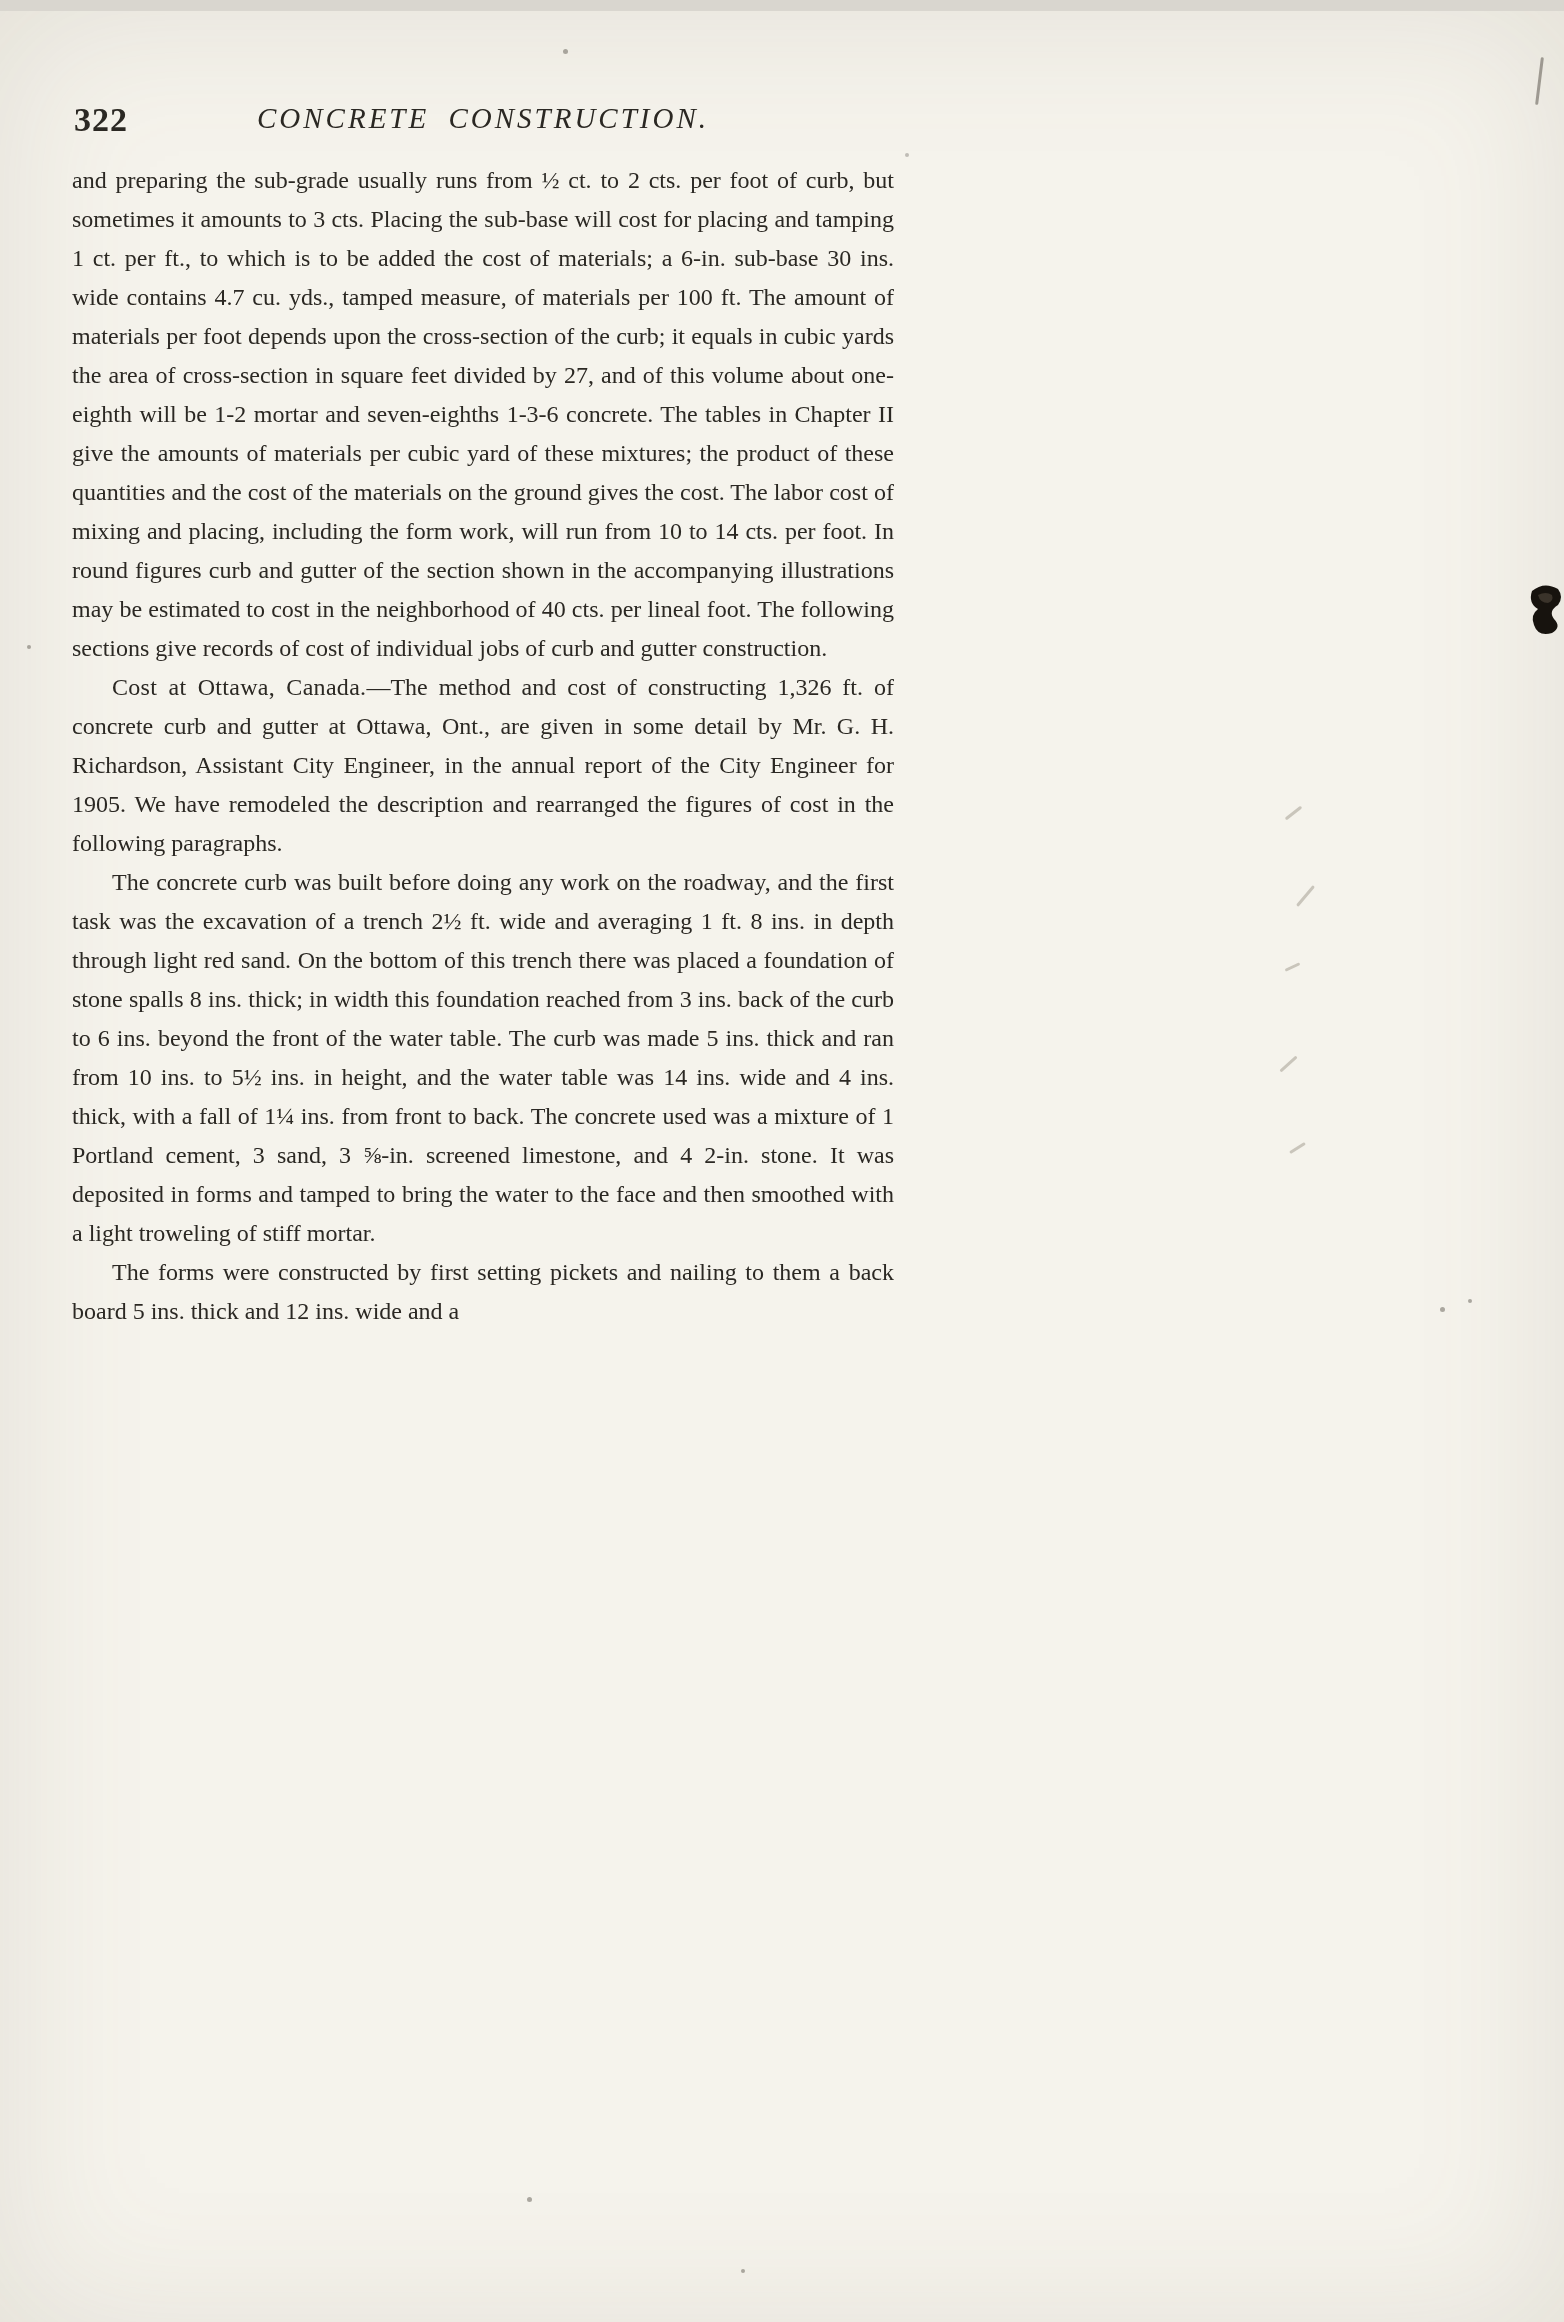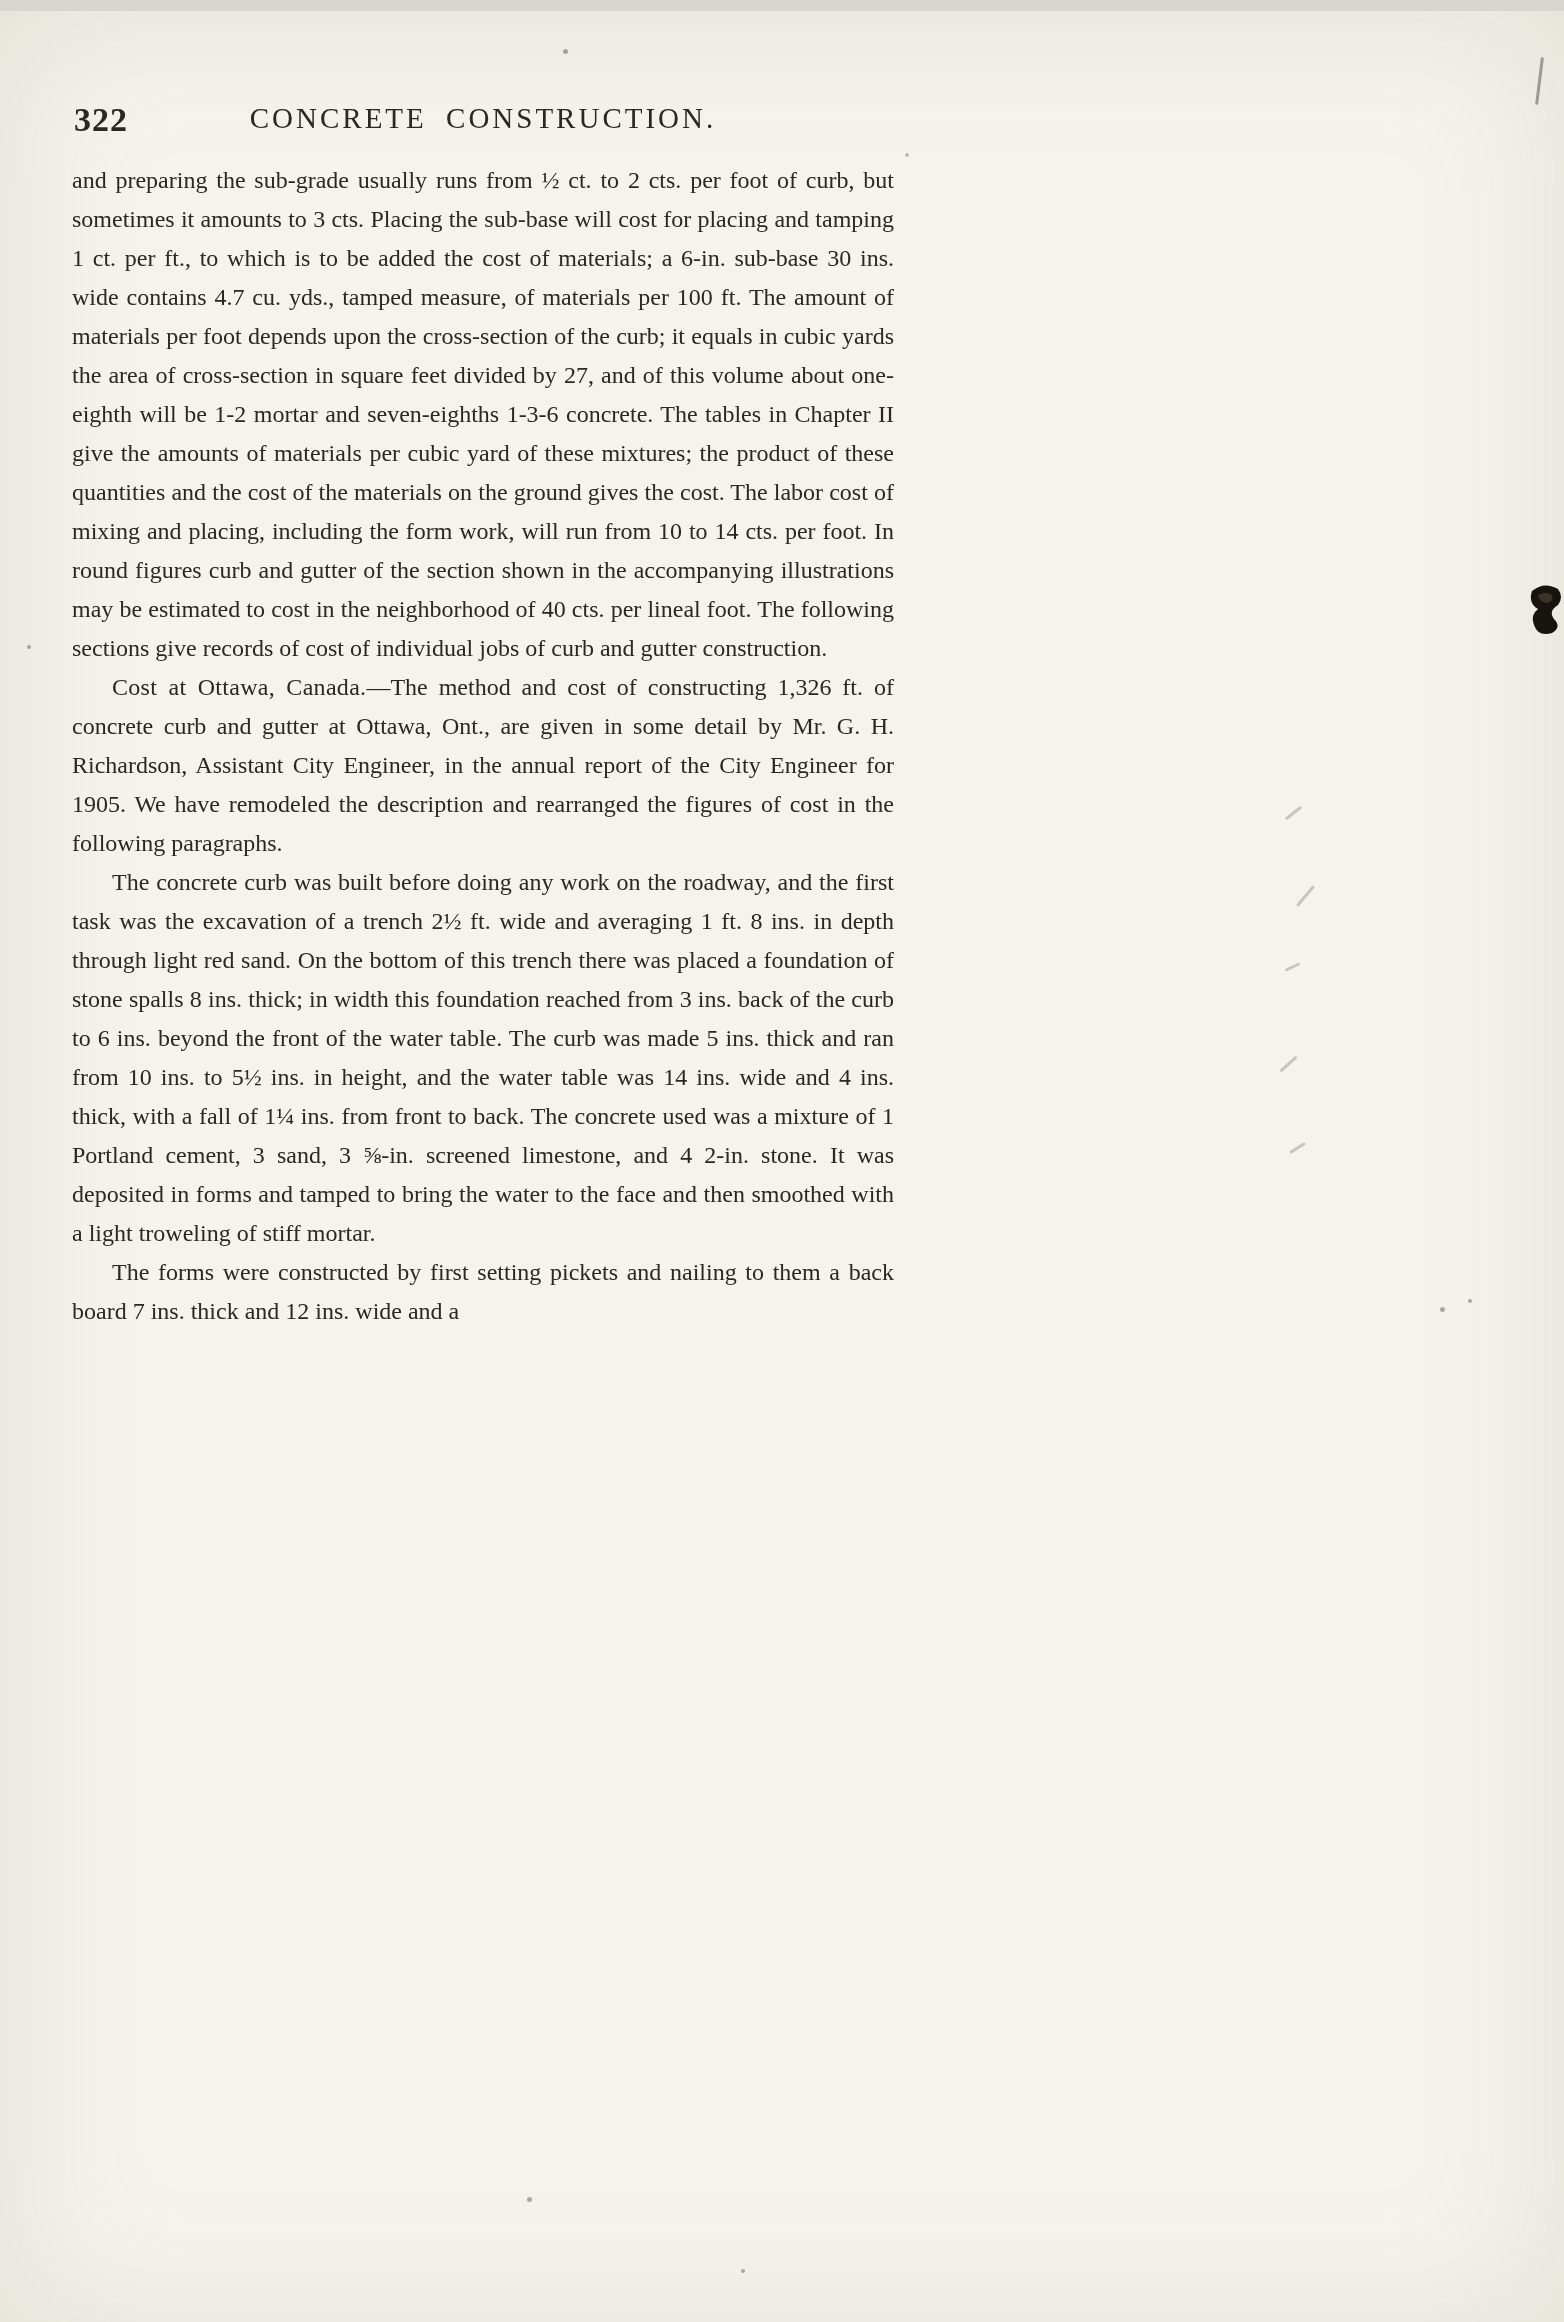--- a/index.html
+++ b/index.html
@@ -30,20 +30,21 @@
     position: absolute;
     left: 2px;
     top: 6px;
     font-size: 34px;
     font-weight: bold;
     letter-spacing: 1px;
   }
   .head-title {
     display: block;
     text-align: center;
+    font-style: italic;
     font-size: 29px;
     letter-spacing: 3px;
     word-spacing: 9px;
     padding-top: 7px;
   }
   
   .body-text {
     position: absolute;
     top: 150px;
     left: 72px;
@@ -85,21 +86,21 @@
 
   <div class="running-head">
     <span class="page-number">322</span>
     <span class="head-title">CONCRETE CONSTRUCTION.</span>
   </div>
 
   <div class="body-text">
       <p class="para">and preparing the sub-grade usually runs from ½ ct. to 2 cts. per foot of curb, but sometimes it amounts to 3 cts.  Placing the sub-base will cost for placing and tamping 1 ct. per ft., to which is to be added the cost of materials; a 6-in. sub-base 30 ins. wide contains 4.7 cu. yds., tamped measure, of materials per 100 ft.  The amount of materials per foot depends upon the cross-section of the curb; it equals in cubic yards the area of cross-section in square feet divided by 27, and of this volume about one-eighth will be 1-2 mortar and seven-eighths 1-3-6 concrete.  The tables in Chapter II give the amounts of materials per cubic yard of these mixtures; the product of these quantities and the cost of the materials on the ground gives the cost.  The labor cost of mixing and placing, including the form work, will run from 10 to 14 cts. per foot.  In round figures curb and gutter of the section shown in the accompanying illustrations may be estimated to cost in the neighborhood of 40 cts. per lineal foot.  The following sections give records of cost of individual jobs of curb and gutter construction.</p>
       <p class="para indent"><strong>Cost at Ottawa, Canada.</strong>—The method and cost of constructing 1,326 ft. of concrete curb and gutter at Ottawa, Ont., are given in some detail by Mr. G. H. Richardson, Assistant City Engineer, in the annual report of the City Engineer for 1905.  We have remodeled the description and rearranged the figures of cost in the following paragraphs.</p>
       <p class="para indent">The concrete curb was built before doing any work on the roadway, and the first task was the excavation of a trench 2½ ft. wide and averaging 1 ft. 8 ins. in depth through light red sand.  On the bottom of this trench there was placed a foundation of stone spalls 8 ins. thick; in width this foundation reached from 3 ins. back of the curb to 6 ins. beyond the front of the water table.  The curb was made 5 ins. thick and ran from 10 ins. to 5½ ins. in height, and the water table was 14 ins. wide and 4 ins. thick, with a fall of 1¼ ins. from front to back.  The concrete used was a mixture of 1 Portland cement, 3 sand, 3 ⅝-in. screened limestone, and 4 2-in. stone.  It was deposited in forms and tamped to bring the water to the face and then smoothed with a light troweling of stiff mortar.</p>
-      <p class="para indent">The forms were constructed by first setting pickets and nailing to them a back board 7 ins. thick and 12 ins. wide and a</p>
+      <p class="para indent">The forms were constructed by first setting pickets and nailing to them a back board 5 ins. thick and 12 ins. wide and a</p>
     </div>
 
   <svg class="artifact ink-blob" width="40" height="56" viewBox="0 0 40 56" aria-hidden="true">
     <path d="M8,10 Q20,0 34,8 Q40,16 34,24 Q24,30 30,38 Q38,46 28,52 Q14,56 10,44 Q6,34 14,28 Q4,22 8,10 Z" fill="#17130e"></path>
     <path d="M14,14 Q22,10 28,14 Q30,20 24,22 Q16,22 14,14 Z" fill="#3a332a"></path>
   </svg>
   <div class="artifact tick"></div>
   <div class="artifact pencil p1"></div>
   <div class="artifact pencil p2"></div>
   <div class="artifact pencil p3"></div>

